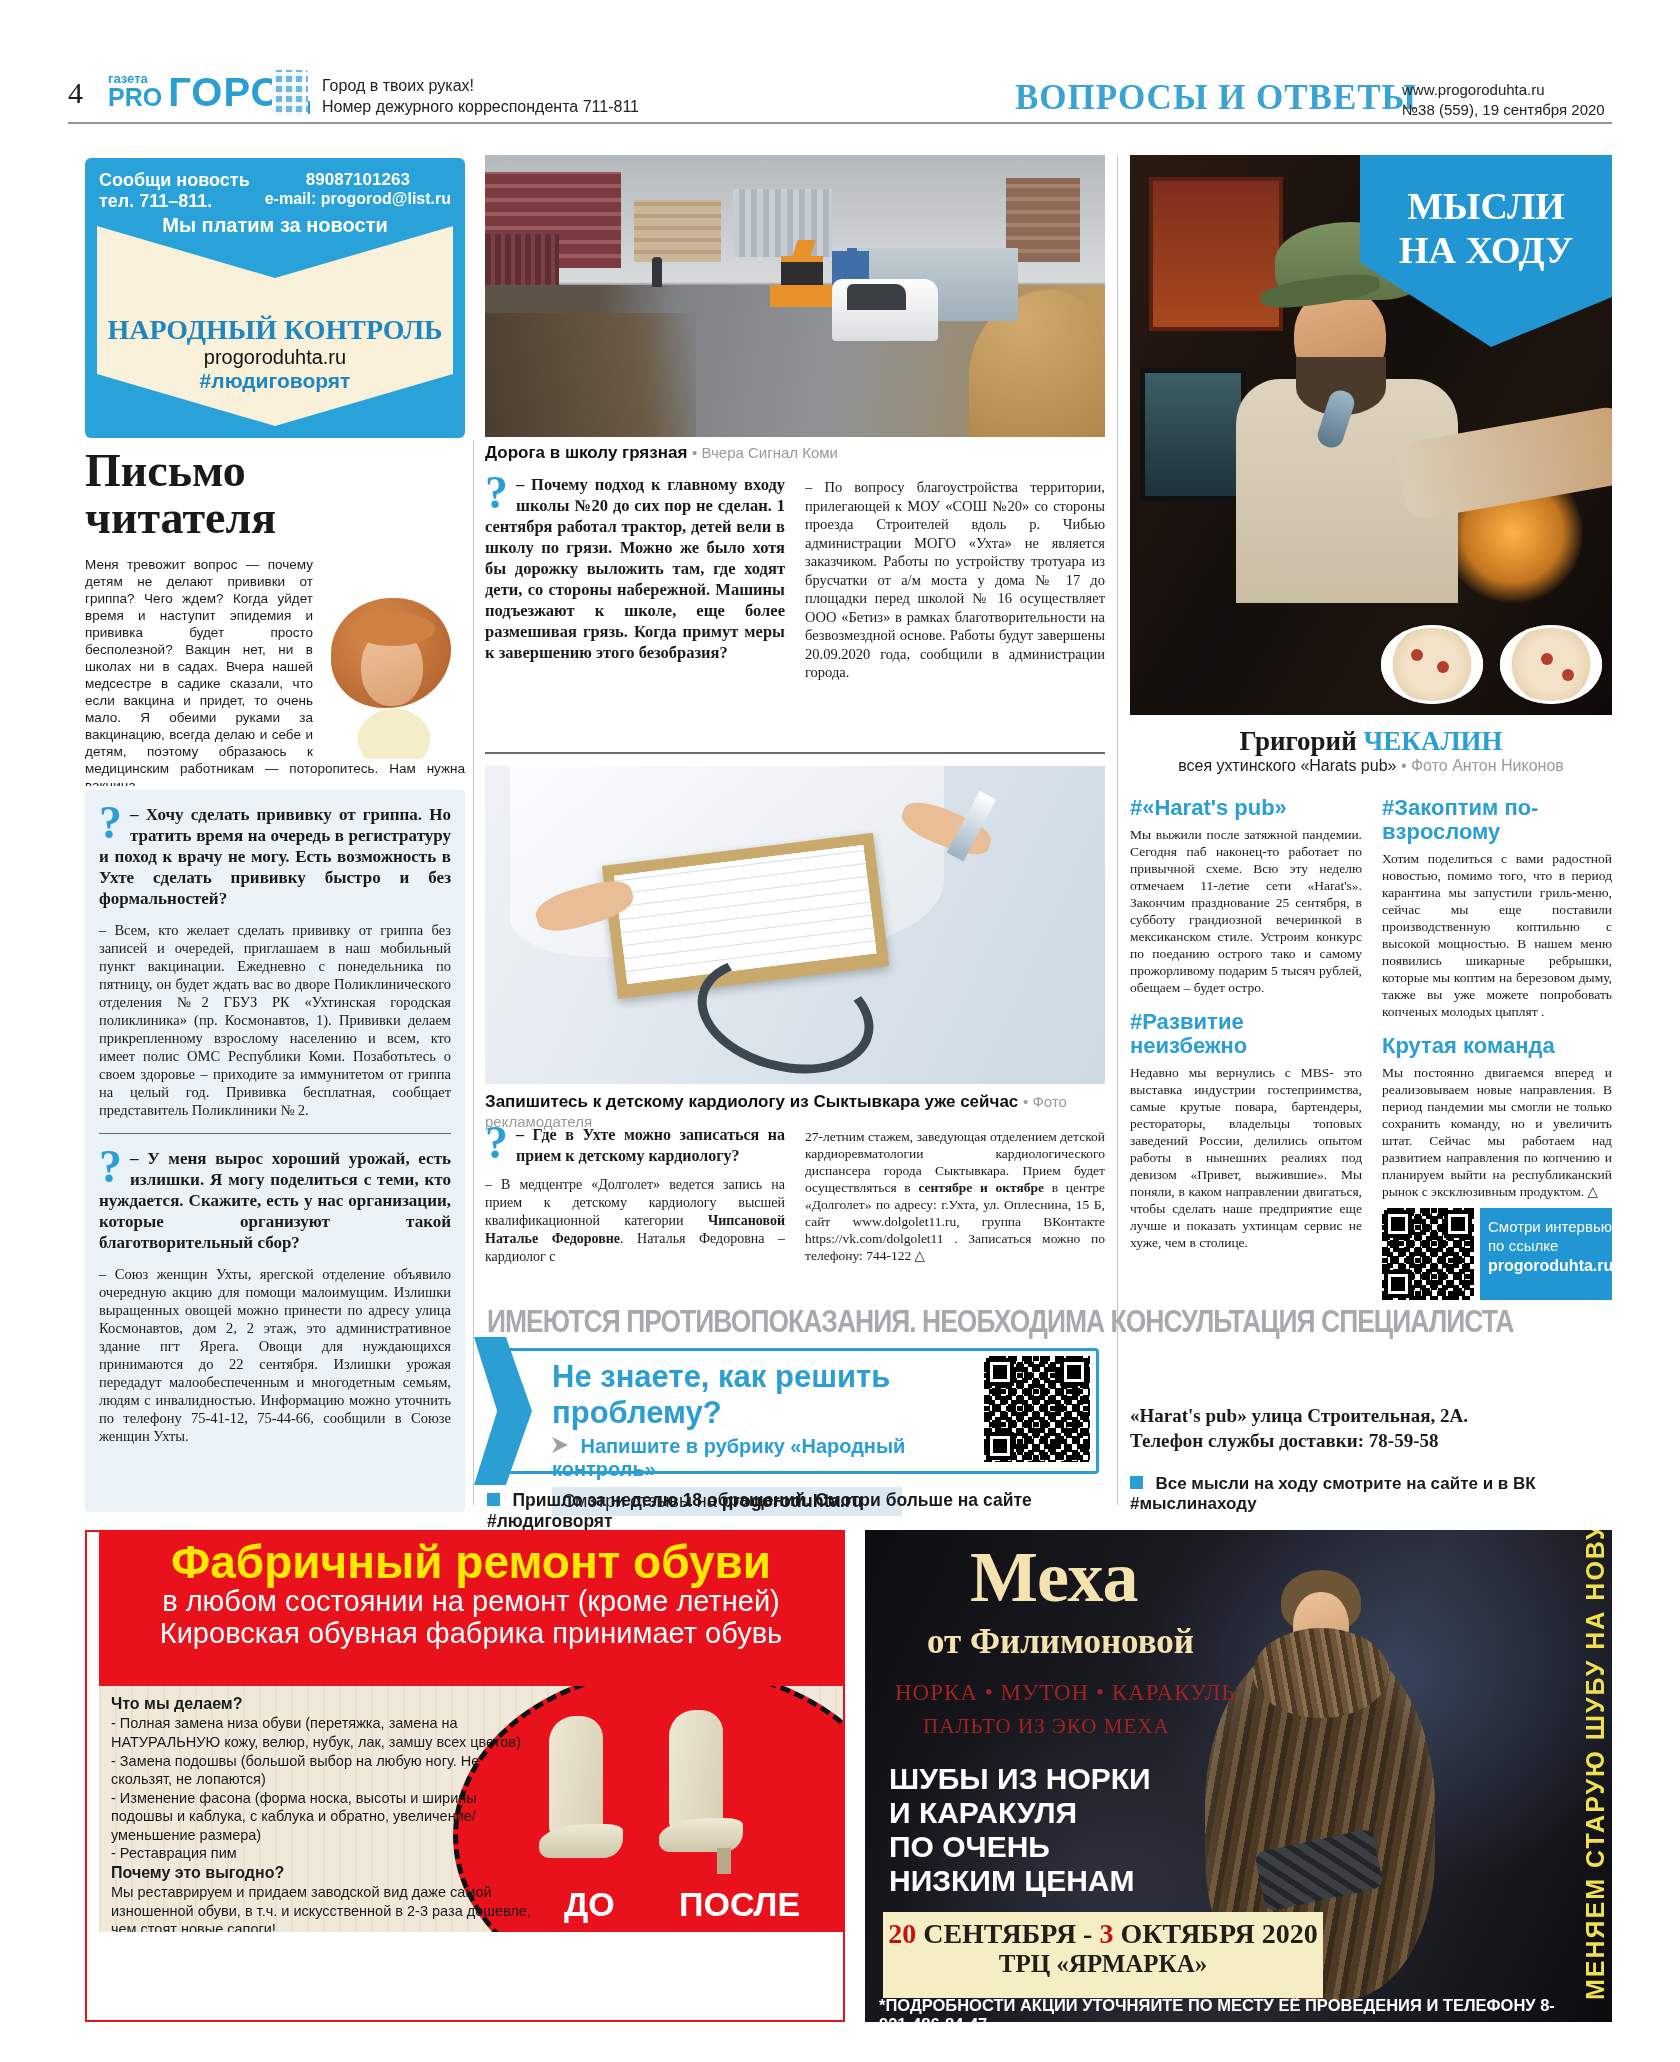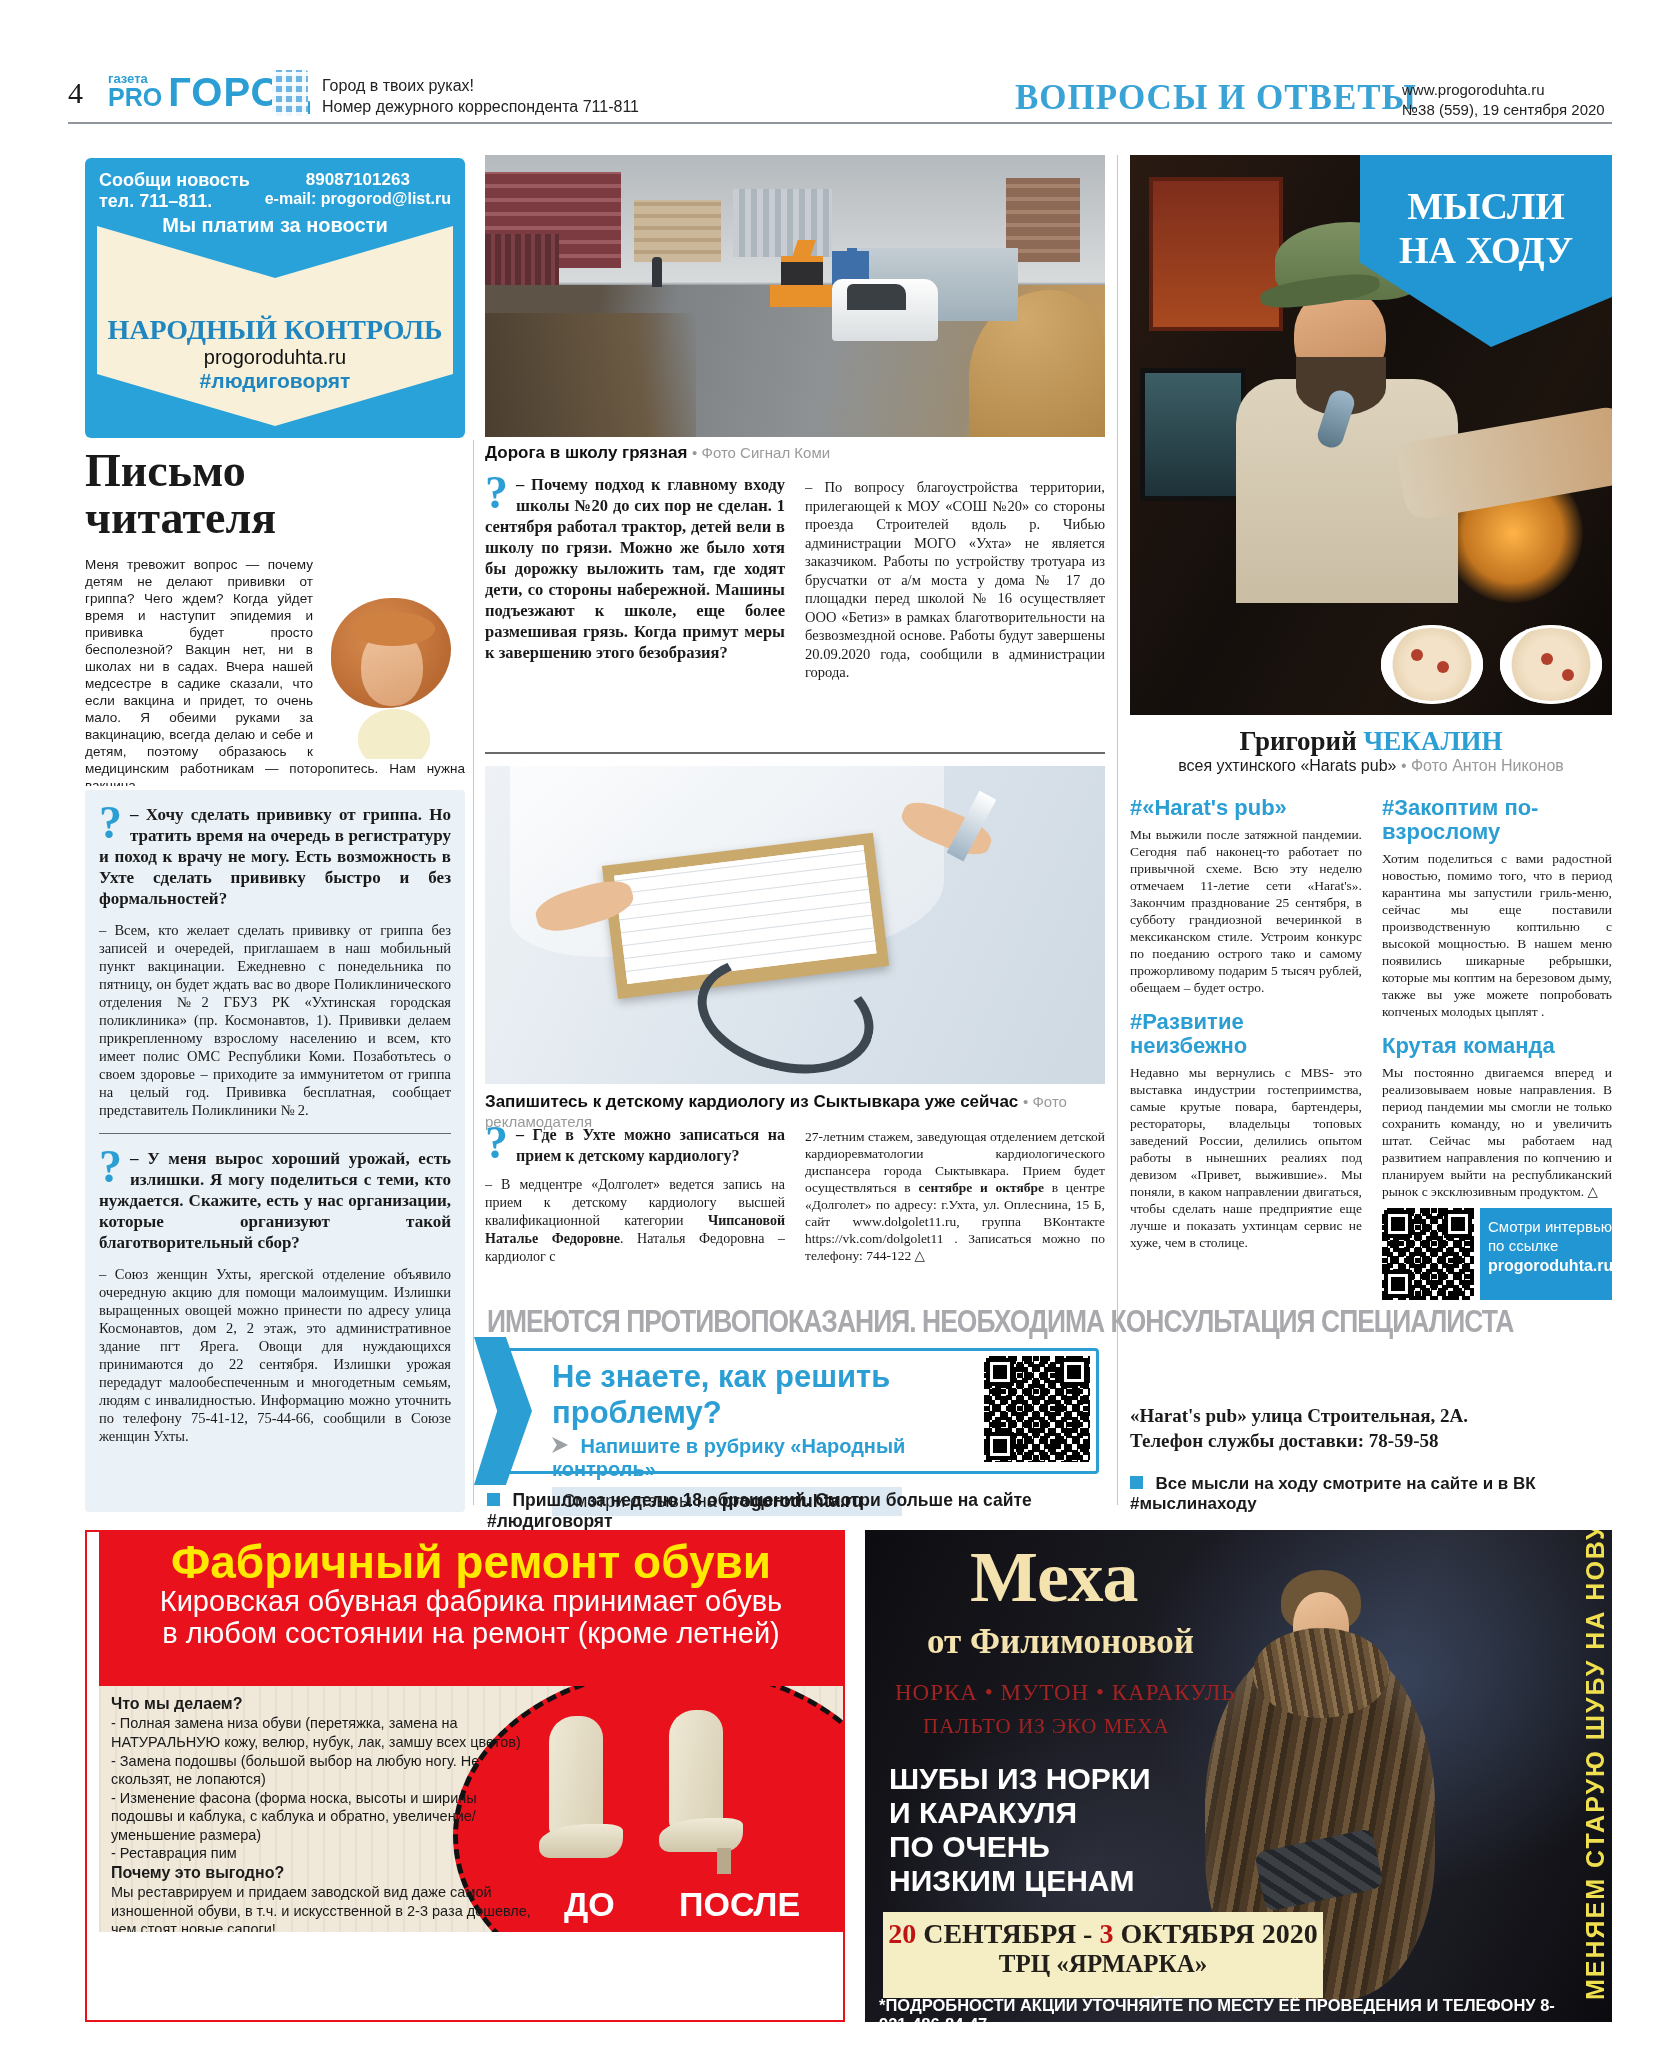--- a/index.html
+++ b/index.html
@@ -263,21 +263,21 @@
       <span class="tr-cab"></span>
       <span class="tr-body"></span>
     </div>
     <div class="road-car">
         <span class="car-win"></span>
       </div>
     <div class="road-person"></div>
   </div>
   <div class="abs caption" style="left:485px;top:443px;width:620px;">
     <span>Дорога в школу грязная</span>
-    <span class="gray">• Фото Сигнал Коми</span>
+    <span class="gray">• Вчера Сигнал Коми</span>
   </div>
   <div class="abs clip" style="left:485px;top:474px;width:300px;height:272px;">
     <span class="qmark">?</span>
     <div class="mid-q jst">– Почему подход к главному входу школы №20 до сих пор не сделан. 1 сентября работал трактор, детей вели в школу по грязи. Можно же было хотя бы дорожку выложить там, где ходят дети, со стороны набережной. Машины подъезжают к школе, еще более размешивая грязь. Когда примут меры к завершению этого безобразия?</div>
   </div>
   <div class="abs clip mid-a jst" style="left:805px;top:478px;width:300px;height:268px;">– По вопросу благоустройства территории, прилегающей к МОУ «СОШ №20» со стороны проезда Строителей вдоль р. Чибью администрации МОГО «Ухта» не является заказчиком. Работы по устройству тротуара из брусчатки от а/м моста у дома № 17 до площадки перед школой № 16 осуществляет ООО «Бетиз» в рамках благотворительности на безвозмездной основе. Работы будут завершены 20.09.2020 года, сообщили в администрации города.</div>
   <div class="abs" style="left:485px;top:752px;width:620px;height:1.5px;background:#6a6a6a;"></div>
 
   <div class="abs photo clip doc-scene" style="left:485px;top:766px;width:620px;height:318px;">
     <div class="doc-coat"></div>
@@ -391,22 +391,22 @@
     <div>Телефон службы доставки: 78-59-58</div>
   </div>
   <div class="abs" style="left:1130px;top:1474px;width:482px;">
     <span class="note-sq"></span>
     <span class="note-txt" style="font-size:17px;">Все мысли на ходу смотрите на сайте и в ВК #мыслинаходу</span>
   </div>
 
   <div class="abs clip" style="left:85px;top:1530px;width:760px;height:492px;border:2px solid #e8111c;box-sizing:border-box;padding-left:12px;">
     <div class="shoe-head" style="height:148px;padding-top:6px;">
       <div class="shoe-title">Фабричный ремонт обуви</div>
+      <div class="shoe-sub">в любом состоянии на ремонт (кроме летней)</div>
       <div class="shoe-sub">Кировская обувная фабрика принимает обувь</div>
-      <div class="shoe-sub">в любом состоянии на ремонт (кроме летней)</div>
     </div>
     <div class="shoe-body clip" style="position:relative;height:246px;">
       <div class="shoe-red"></div>
       <div style="position:relative;width:430px;padding:8px 0 0 12px;">
         <div class="shoe-list"><b>Что мы делаем?</b></div>
         <div class="shoe-list">- Полная замена низа обуви (перетяжка, замена на НАТУРАЛЬНУЮ кожу, велюр, нубук, лак, замшу всех цветов)</div>
         <div class="shoe-list">- Замена подошвы (большой выбор на любую ногу. Не скользят, не лопаются)</div>
         <div class="shoe-list">- Изменение фасона (форма носка, высоты и ширины подошвы и каблука, с каблука и обратно, увеличение/уменьшение размера)</div>
         <div class="shoe-list">- Реставрация пим</div>
         <div class="shoe-list"><b>Почему это выгодно?</b></div>

